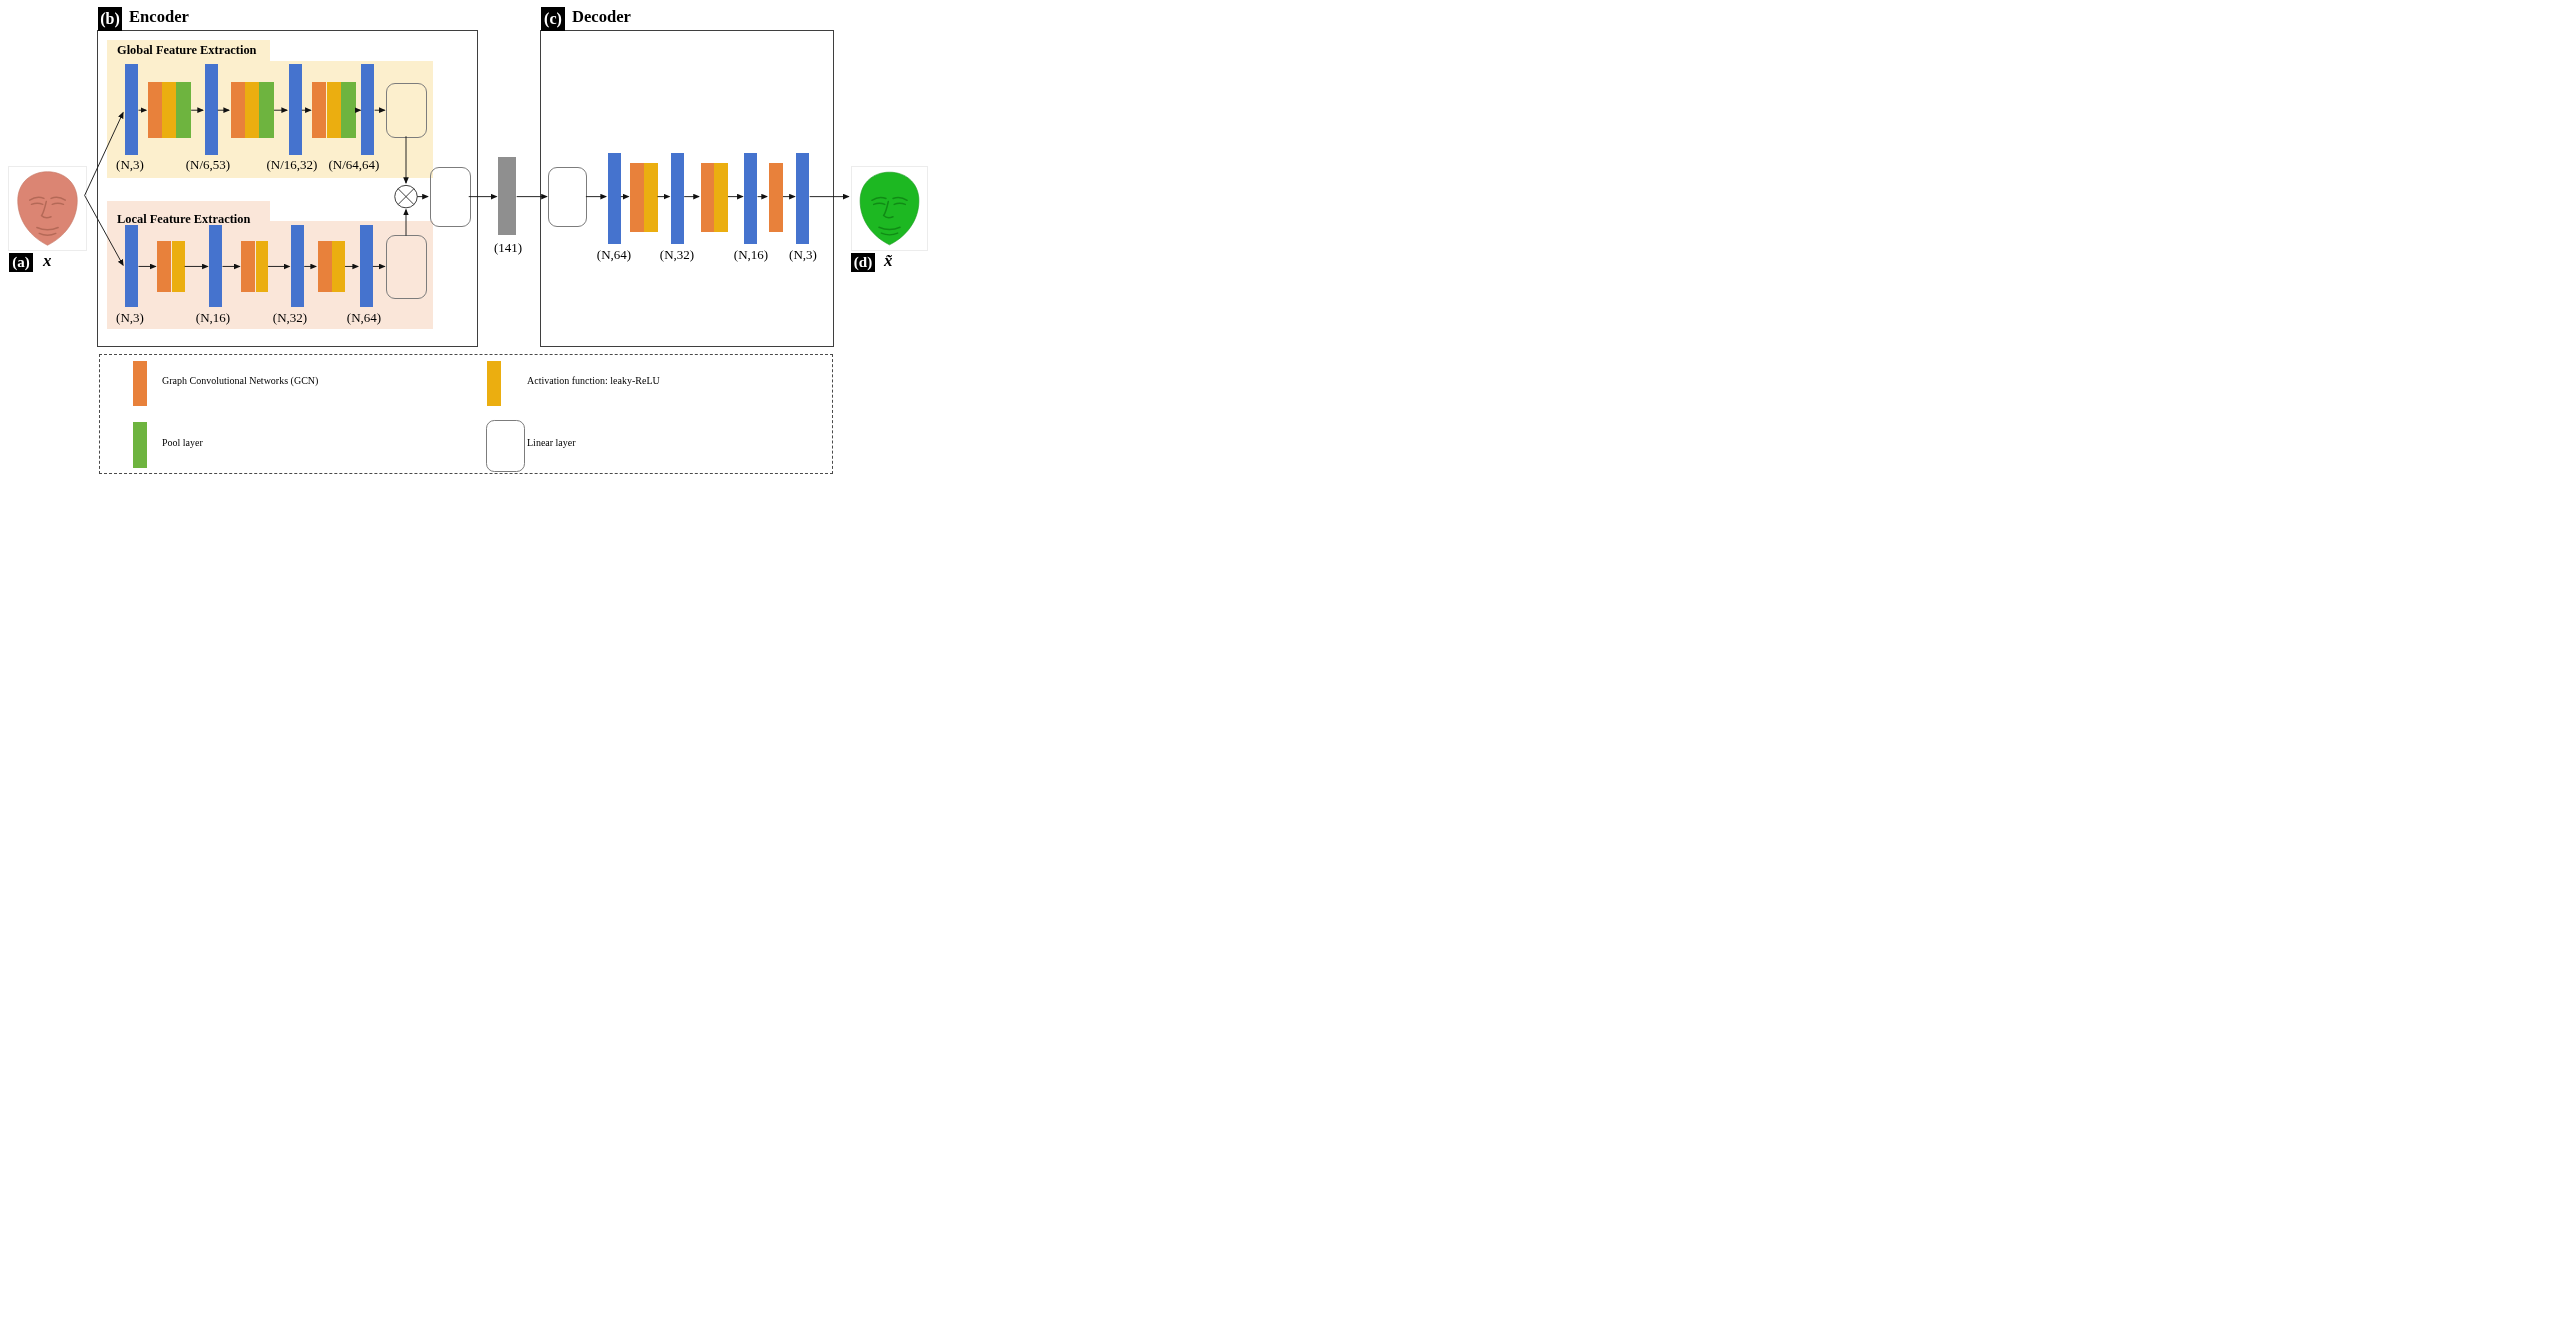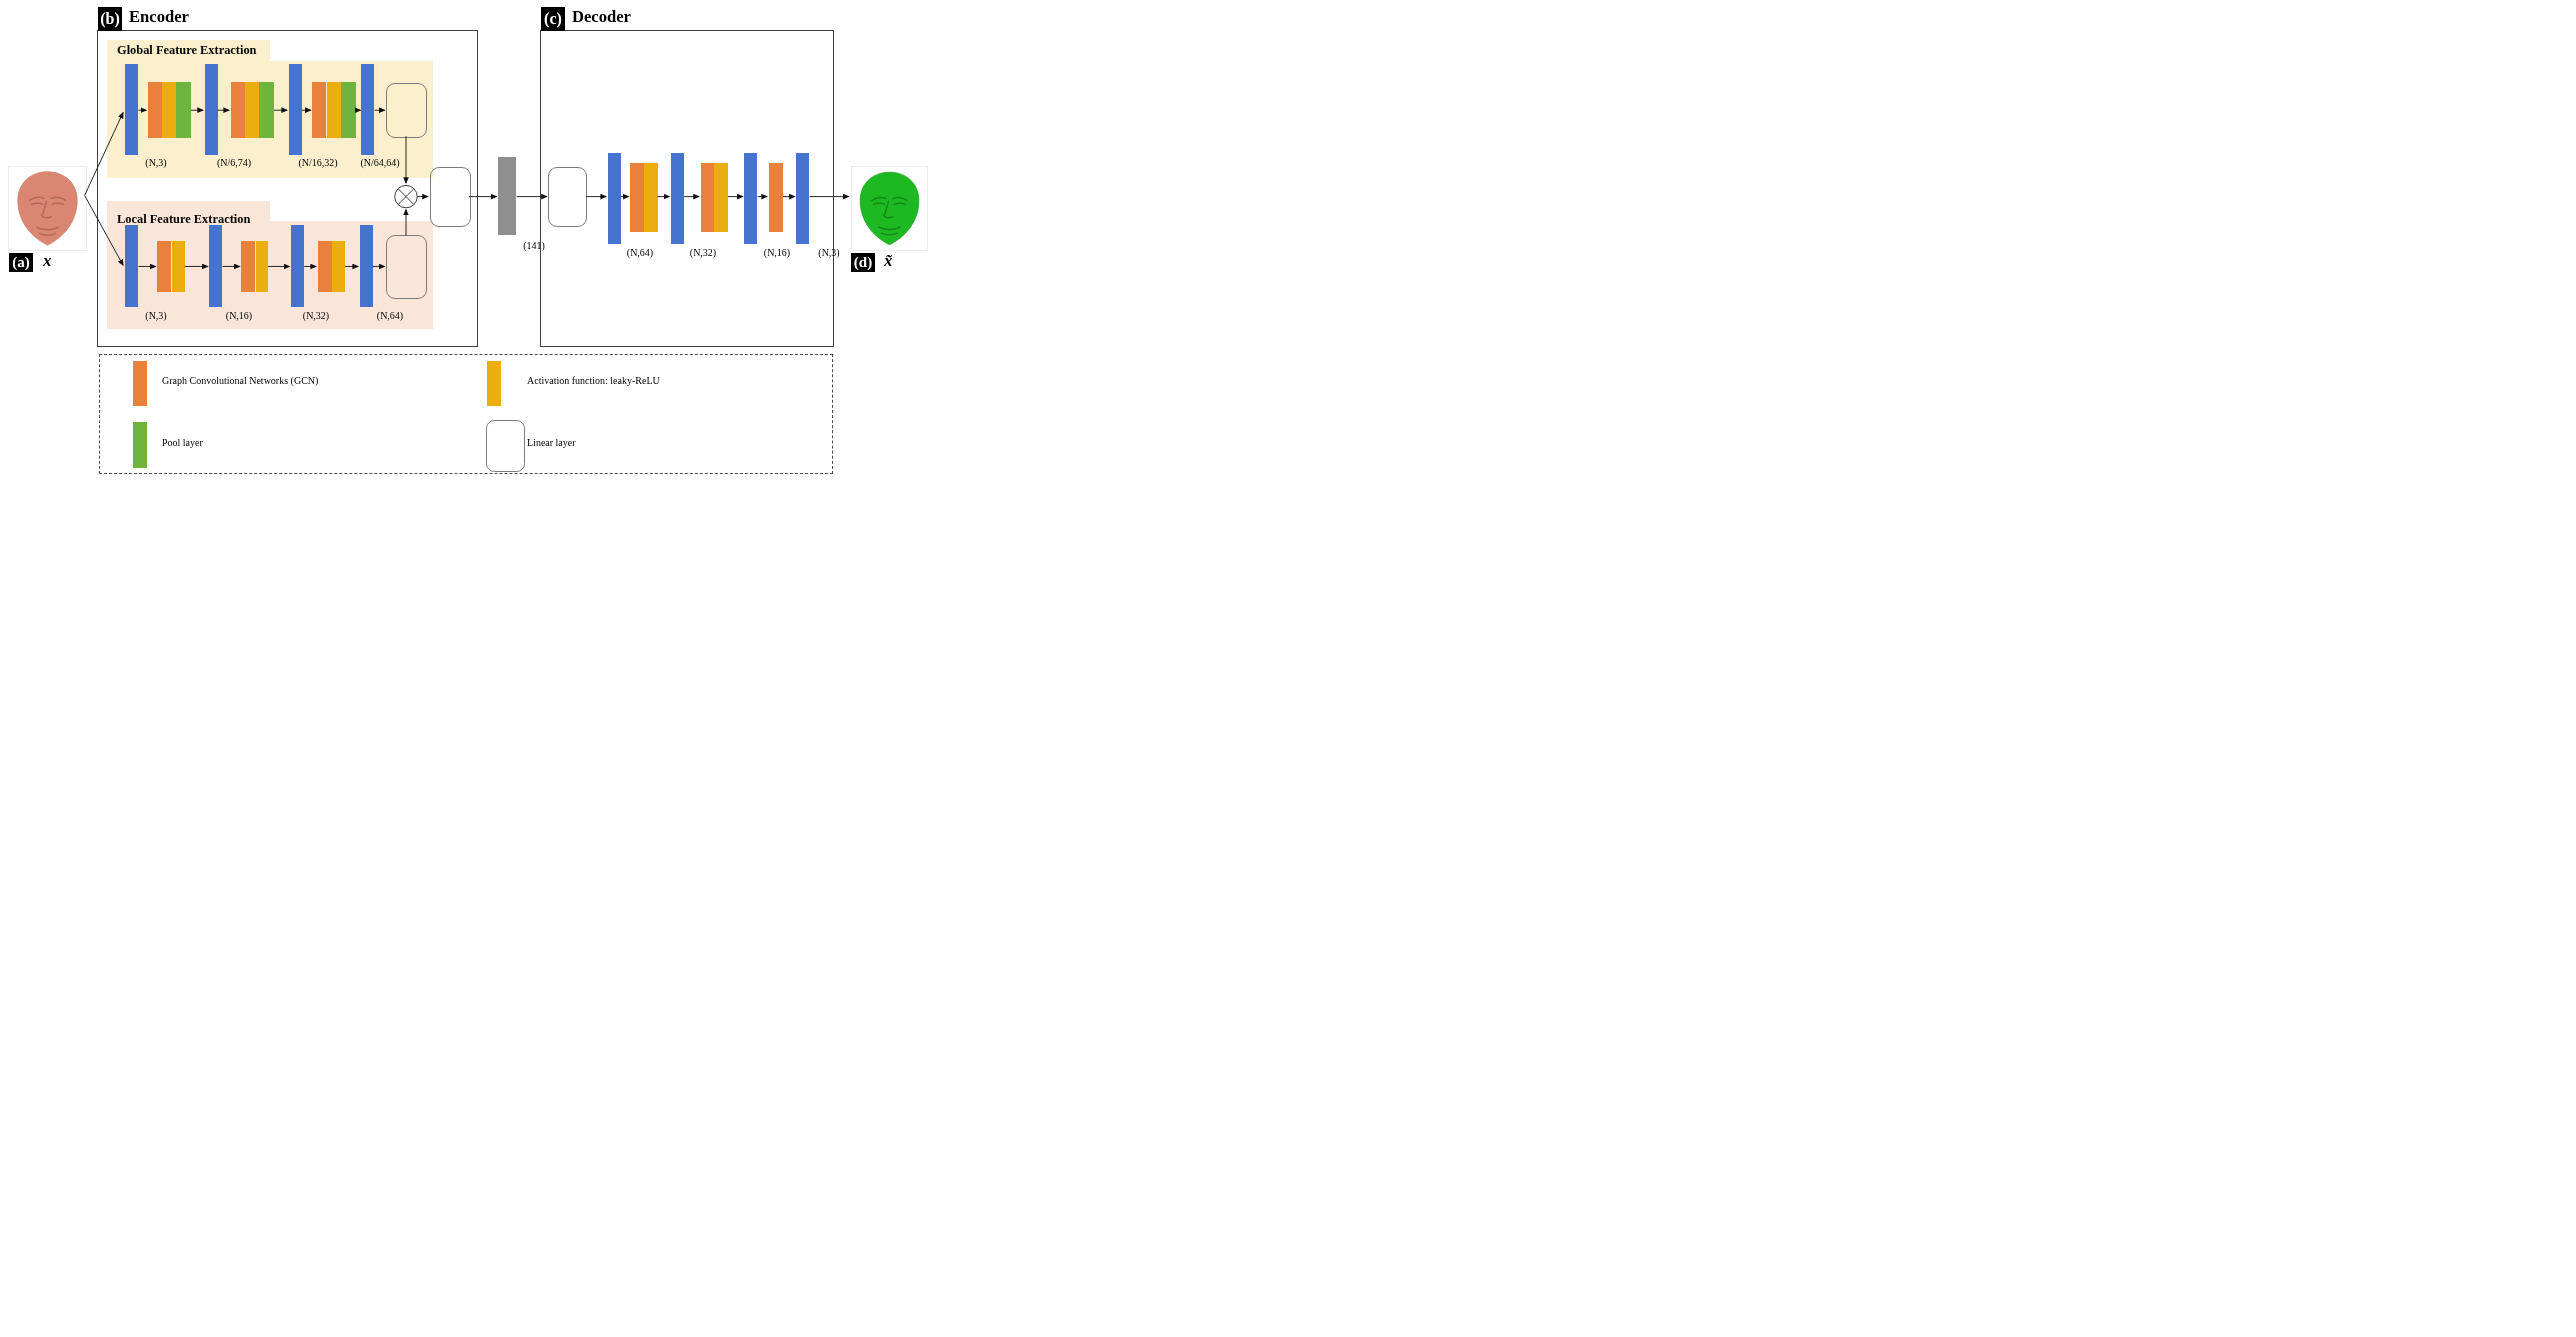--- a/index.html
+++ b/index.html
@@ -20,21 +20,21 @@
   .region.global{background:var(--cream);}
   .region.local{background:var(--pink);}
   .region-title{position:absolute;font-weight:bold;font-size:12.4px;line-height:20px;padding-left:10px;white-space:nowrap;}
   .bar{position:absolute;}
   .bar.blue{background:var(--blue);}
   .bar.orange{background:var(--orange);}
   .bar.gold{background:var(--gold);}
   .bar.green{background:var(--green);}
   .bar.gray{background:var(--gray);}
   .linrect{position:absolute;border:0.9px solid var(--rectborder);border-radius:9px;background:transparent;}
-  .dim{position:absolute;font-size:10px;white-space:nowrap;transform:translateX(-50%);margin-left:26px;}
+  .dim{position:absolute;font-size:13px;white-space:nowrap;transform:translateX(-50%);}
   .io-symbol{position:absolute;font-size:17px;font-weight:bold;font-style:italic;}
   .face-frame{position:absolute;background:#fff;border:0.6px solid #ececec;}
   .face-frame svg{display:block;width:100%;height:100%;}
   #legend{position:absolute;left:99px;top:354px;width:732px;height:118px;border:1.2px dashed #4a4a4a;background:#fff;}
   .legend-swatch{position:absolute;}
   .legend-label{position:absolute;font-size:10px;white-space:nowrap;}
   .legend-linrect{position:absolute;border:0.9px solid var(--rectborder);border-radius:8.3px;background:#fff;}
   #wires{position:absolute;left:0;top:0;width:928px;height:482px;pointer-events:none;}
 </style>
 </head>
@@ -72,21 +72,21 @@
   <div class="bar gold" style="left:245px;top:82px;width:14px;height:56px;"></div>
   <div class="bar green" style="left:259px;top:82px;width:15px;height:56px;"></div>
 
   <div class="bar orange" style="left:312px;top:82px;width:14px;height:56px;"></div>
   <div class="bar gold" style="left:327px;top:82px;width:14px;height:56px;"></div>
   <div class="bar green" style="left:341px;top:82px;width:15px;height:56px;"></div>
 
   <div class="linrect" style="left:386px;top:83px;width:39px;height:53px;"></div>
 
   <div class="dim" style="left:130px;top:157px;">(N,3)</div>
-  <div class="dim" style="left:208px;top:157px;">(N/6,74)</div>
+  <div class="dim" style="left:208px;top:157px;">(N/6,53)</div>
   <div class="dim" style="left:292px;top:157px;">(N/16,32)</div>
   <div class="dim" style="left:354px;top:157px;">(N/64,64)</div>
 
   <div class="bar blue" style="left:125px;top:225px;width:13px;height:82px;"></div>
   <div class="bar blue" style="left:209px;top:225px;width:13px;height:82px;"></div>
   <div class="bar blue" style="left:291px;top:225px;width:13px;height:82px;"></div>
   <div class="bar blue" style="left:360px;top:225px;width:13px;height:82px;"></div>
 
   <div class="bar orange" style="left:157px;top:241px;width:14px;height:51px;"></div>
   <div class="bar gold" style="left:172px;top:241px;width:13px;height:51px;"></div>

